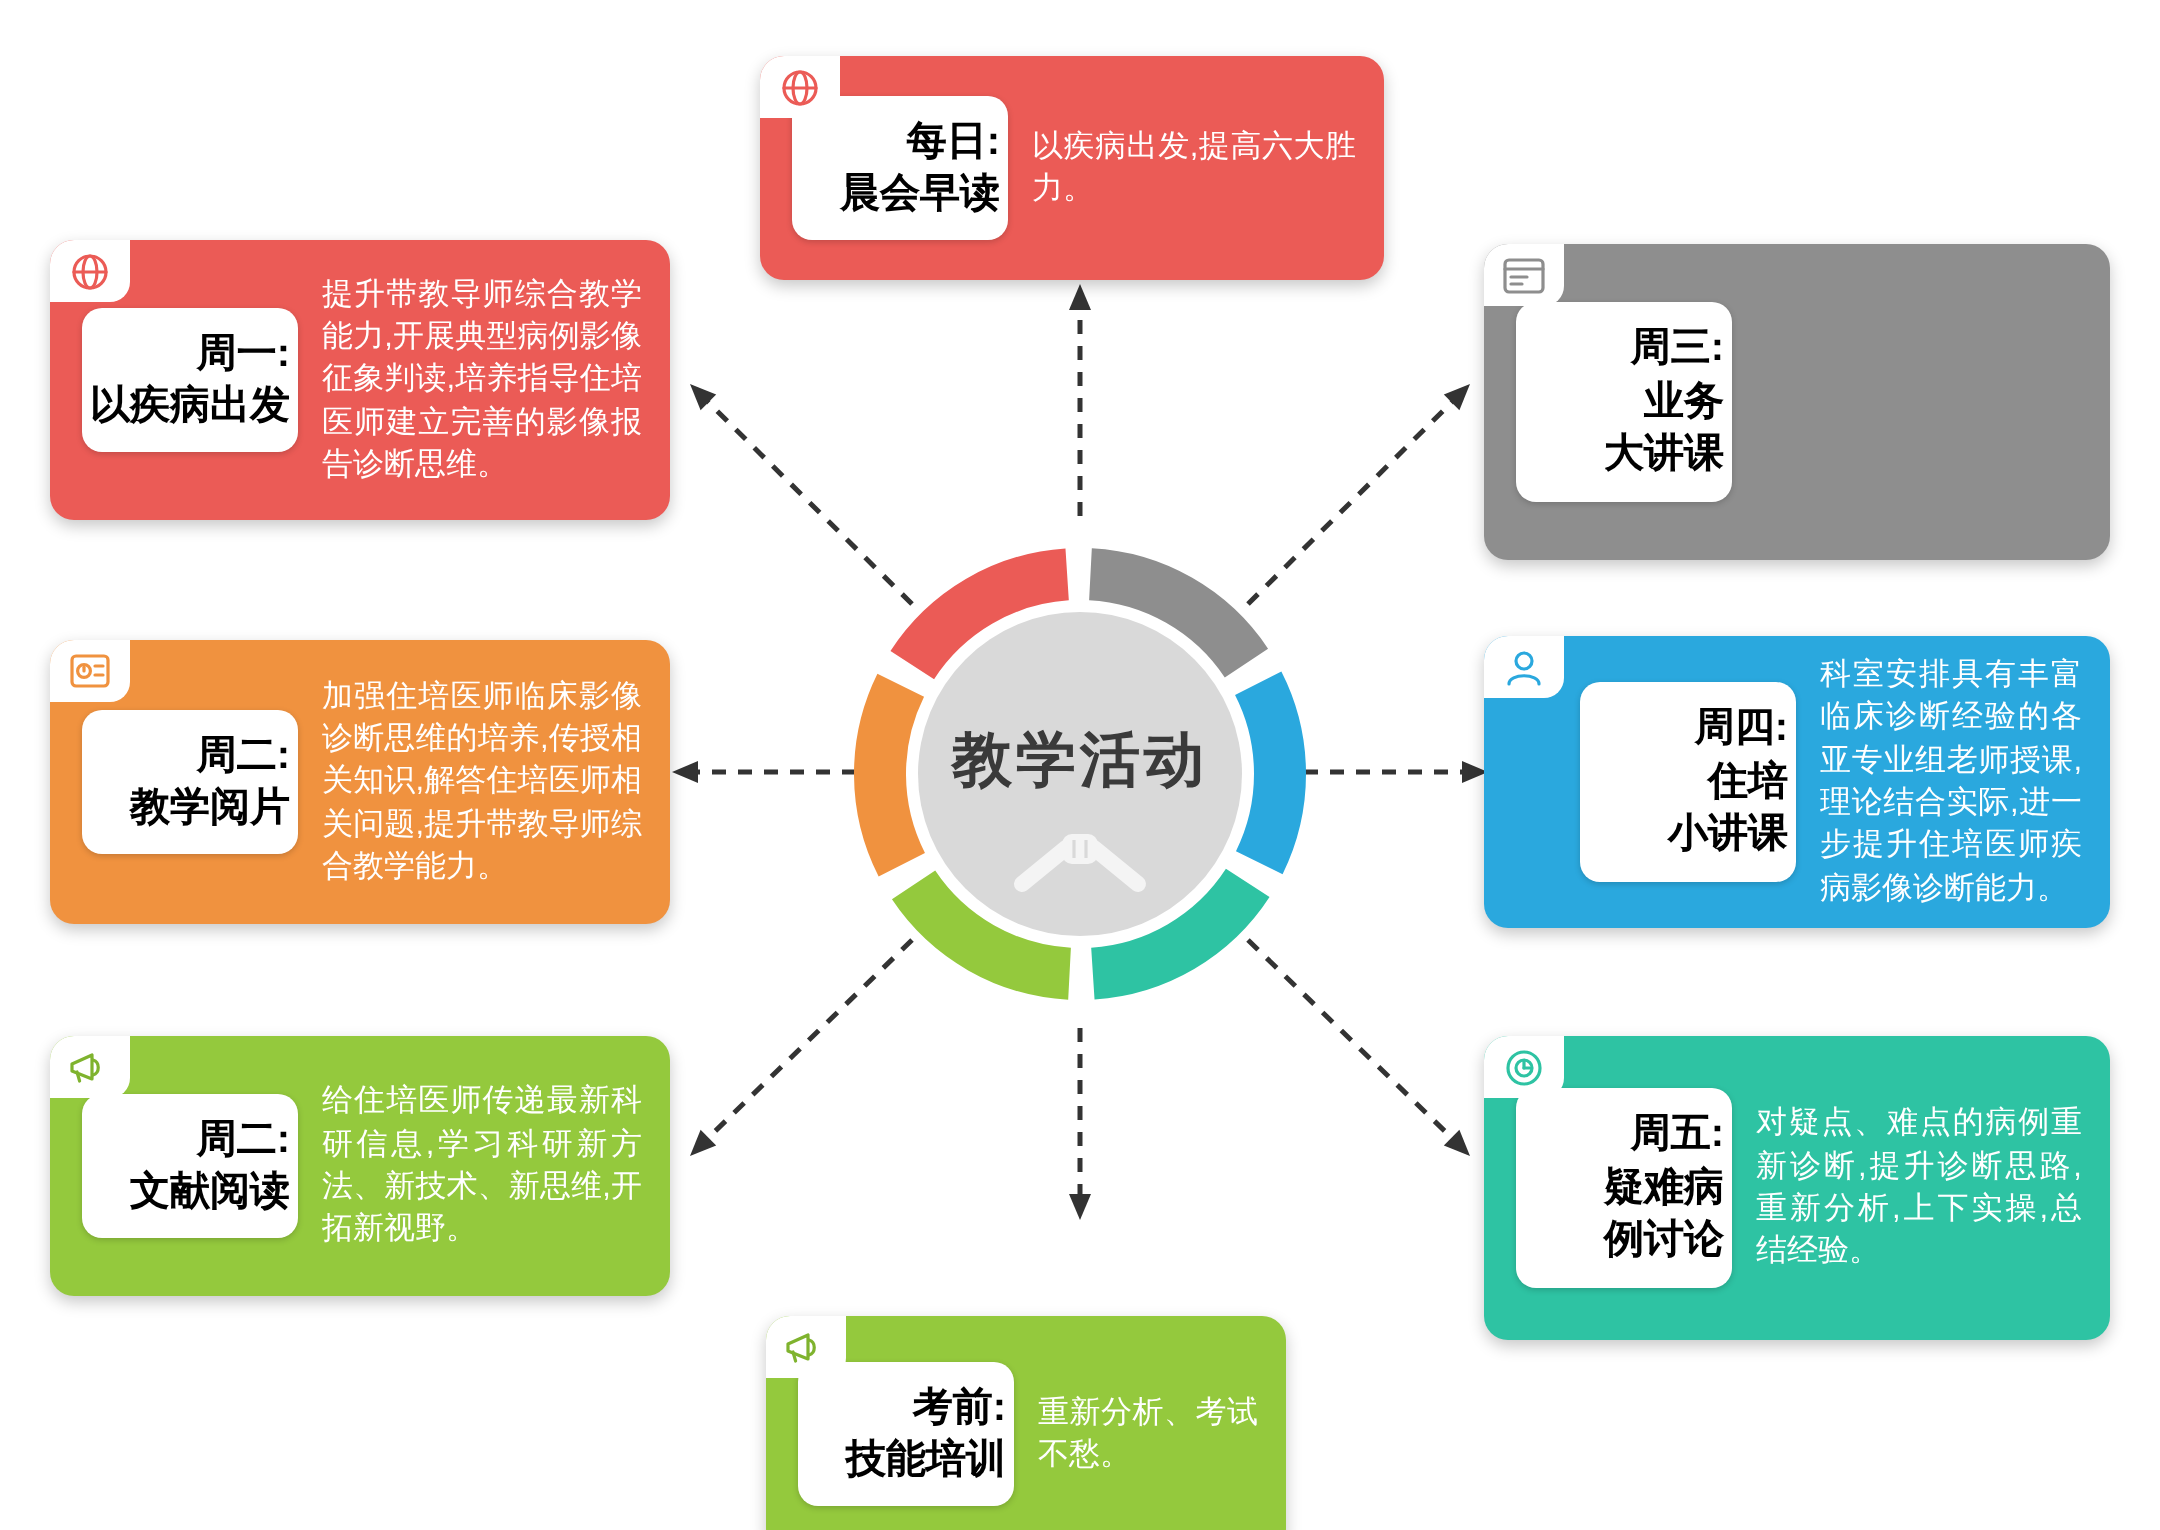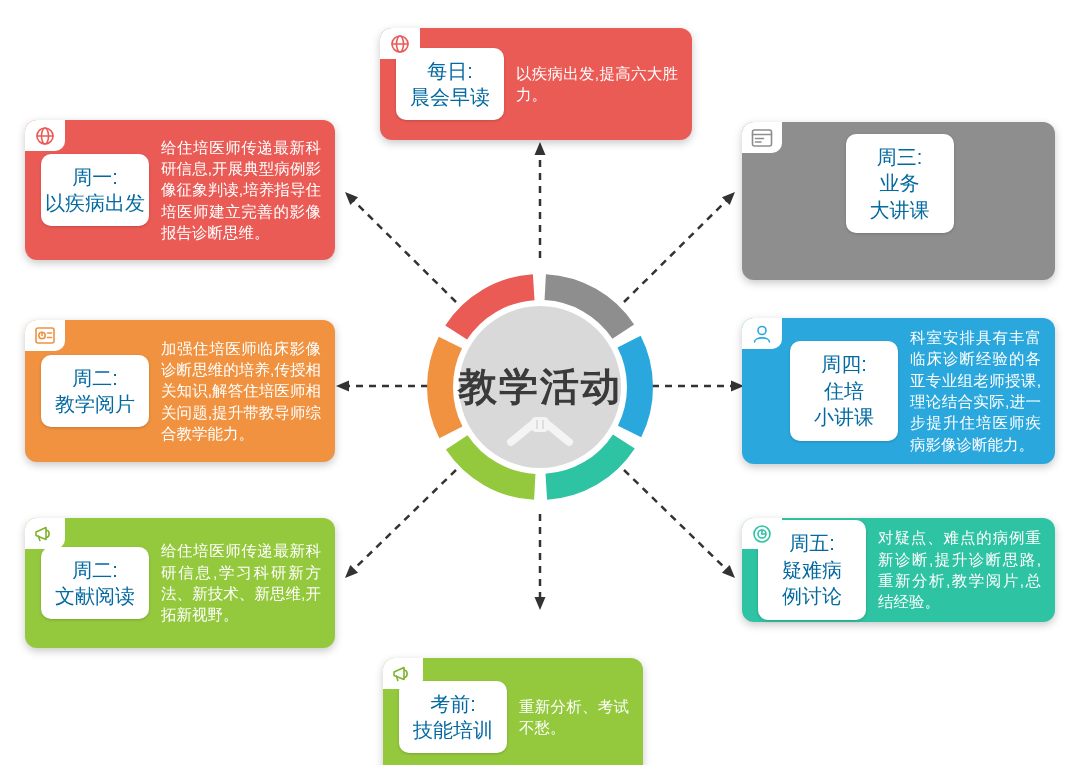--- a/index.html
+++ b/index.html
@@ -14,44 +14,44 @@
   
   .arrows{position:absolute;left:0;top:0;pointer-events:none;}
   .arrows line{stroke:#333333;stroke-width:2.5;stroke-dasharray:7 6;}
   .arrows polygon{fill:#333333;}
 
   
   .hub{position:absolute;left:425px;top:272px;width:230px;height:230px;}
   .hub svg.ring{position:absolute;left:0;top:0;}
   .hub-title{
     position:absolute;left:0;top:88px;width:100%;
-    text-align:center;font-size:39px;font-weight:bold;color:#3a3a3a;
+    text-align:center;font-size:30px;font-weight:bold;color:#3a3a3a;
     letter-spacing:2px;
   }
   .hub-handshake{position:absolute;left:50%;top:132px;transform:translateX(-50%);}
 
   
   .card{
     position:absolute;border-radius:12px;
     display:flex;align-items:center;gap:12px;
     padding:12px 14px 12px 16px;box-sizing:border-box;
     box-shadow:0 3px 8px rgba(0,0,0,.22);
   }
   .card--red{background:#EB5B56;}
   .card--orange{background:#F0923F;}
   .card--green{background:#94C93D;}
-  .card--gray{background:#8E8E8E;flex-direction:column;}
+  .card--gray{background:#8E8E8E;}
   .card--blue{background:#2AA8DE;padding-left:48px;}
   .card--teal{background:#2EC3A3;}
 
   .title-box{
     background:#ffffff;border-radius:10px;
     flex:0 0 auto;min-width:100px;max-width:106px;
-    padding:10px 4px;text-align:center;
-    font-weight:normal;font-size:20px;line-height:1.32;color:#0369a1;
+    padding:10px 4px;text-align:right;
+    font-weight:bold;font-size:20px;line-height:1.32;color:#000000;
     white-space:pre-line;
     box-shadow:0 1px 3px rgba(0,0,0,.18);
   }
   .desc{
     color:#ffffff;font-weight:normal;font-size:15.5px;line-height:1.38;
     text-align:justify;white-space:pre-line;
   }
 
   .icon-chip{
     position:absolute;left:0;top:0;width:40px;height:31px;
@@ -67,21 +67,21 @@
   .card--teal .icon-chip{color:#2EC3A3;}
 
   
   .pos-top        {left:380px;top:28px; width:312px;height:112px;}
   .pos-top-left   {left:25px; top:120px;width:310px;height:140px;}
   .pos-left       {left:25px; top:320px;width:310px;height:142px;}
   .pos-bottom-left{left:25px; top:518px;width:310px;height:130px;}
   .pos-bottom     {left:383px;top:614px;width:260px;height:118px;margin-top:44px;}
   .pos-top-right  {left:742px;top:122px;width:313px;height:158px;}
   .pos-right      {left:742px;top:318px;width:313px;height:146px;}
-  .pos-bottom-right{left:742px;top:518px;width:313px;height:104px;}
+  .pos-bottom-right{left:742px;top:518px;width:313px;height:152px;}
 </style>
 </head>
 <body>
 
 <div id="canvas">
 
   <svg class="arrows" width="1080" height="765" viewBox="0 0 1080 765">
 
     <line x1="540" y1="258" x2="540" y2="152"></line>
     <g transform="translate(540,142) rotate(-90)">
@@ -161,21 +161,21 @@
   <div class="card card--red pos-top-left">
     <div class="icon-chip">
       <svg width="26" height="22" viewBox="0 0 26 22">
         <circle cx="13" cy="11" r="8"></circle>
           <ellipse cx="13" cy="11" rx="3.5" ry="8"></ellipse>
         <line x1="5" y1="11" x2="21" y2="11"></line>
       </svg>
     </div>
     <div class="title-box">周一:
 以疾病出发</div>
-    <div class="desc">给住培医师传递最新科研信息,开展典型病例影像征象判读,培养指导住培医师建立完善的影像报告诊断思维。</div>
+    <div class="desc">提升带教导师综合教学能力,开展典型病例影像征象判读,培养指导住培医师建立完善的影像报告诊断思维。</div>
   </div>
 
   <div class="card card--orange pos-left">
     <div class="icon-chip">
       <svg width="26" height="22" viewBox="0 0 26 22">
         <rect x="4" y="3" width="18" height="15" rx="2"></rect>
         <circle cx="10" cy="10.5" r="3.2"></circle>
           <line x1="10" y1="8.6" x2="10" y2="10.5"></line>
         <line x1="15.5" y1="8" x2="19.5" y2="8"></line>
           <line x1="15.5" y1="12.5" x2="19.5" y2="12.5"></line>
@@ -244,16 +244,16 @@
       <svg width="26" height="22" viewBox="0 0 26 22">
         <circle cx="13" cy="11" r="8"></circle>
           <circle cx="13" cy="11" r="4"></circle>
         <line x1="13" y1="11" x2="13" y2="7.5"></line>
           <line x1="13" y1="11" x2="16" y2="11"></line>
       </svg>
     </div>
     <div class="title-box">周五:
 疑难病
 例讨论</div>
-    <div class="desc">对疑点、难点的病例重新诊断,提升诊断思路,重新分析,教学阅片,总结经验。</div>
+    <div class="desc">对疑点、难点的病例重新诊断,提升诊断思路,重新分析,上下实操,总结经验。</div>
   </div>
 
 </div>
 
 </body></html>

